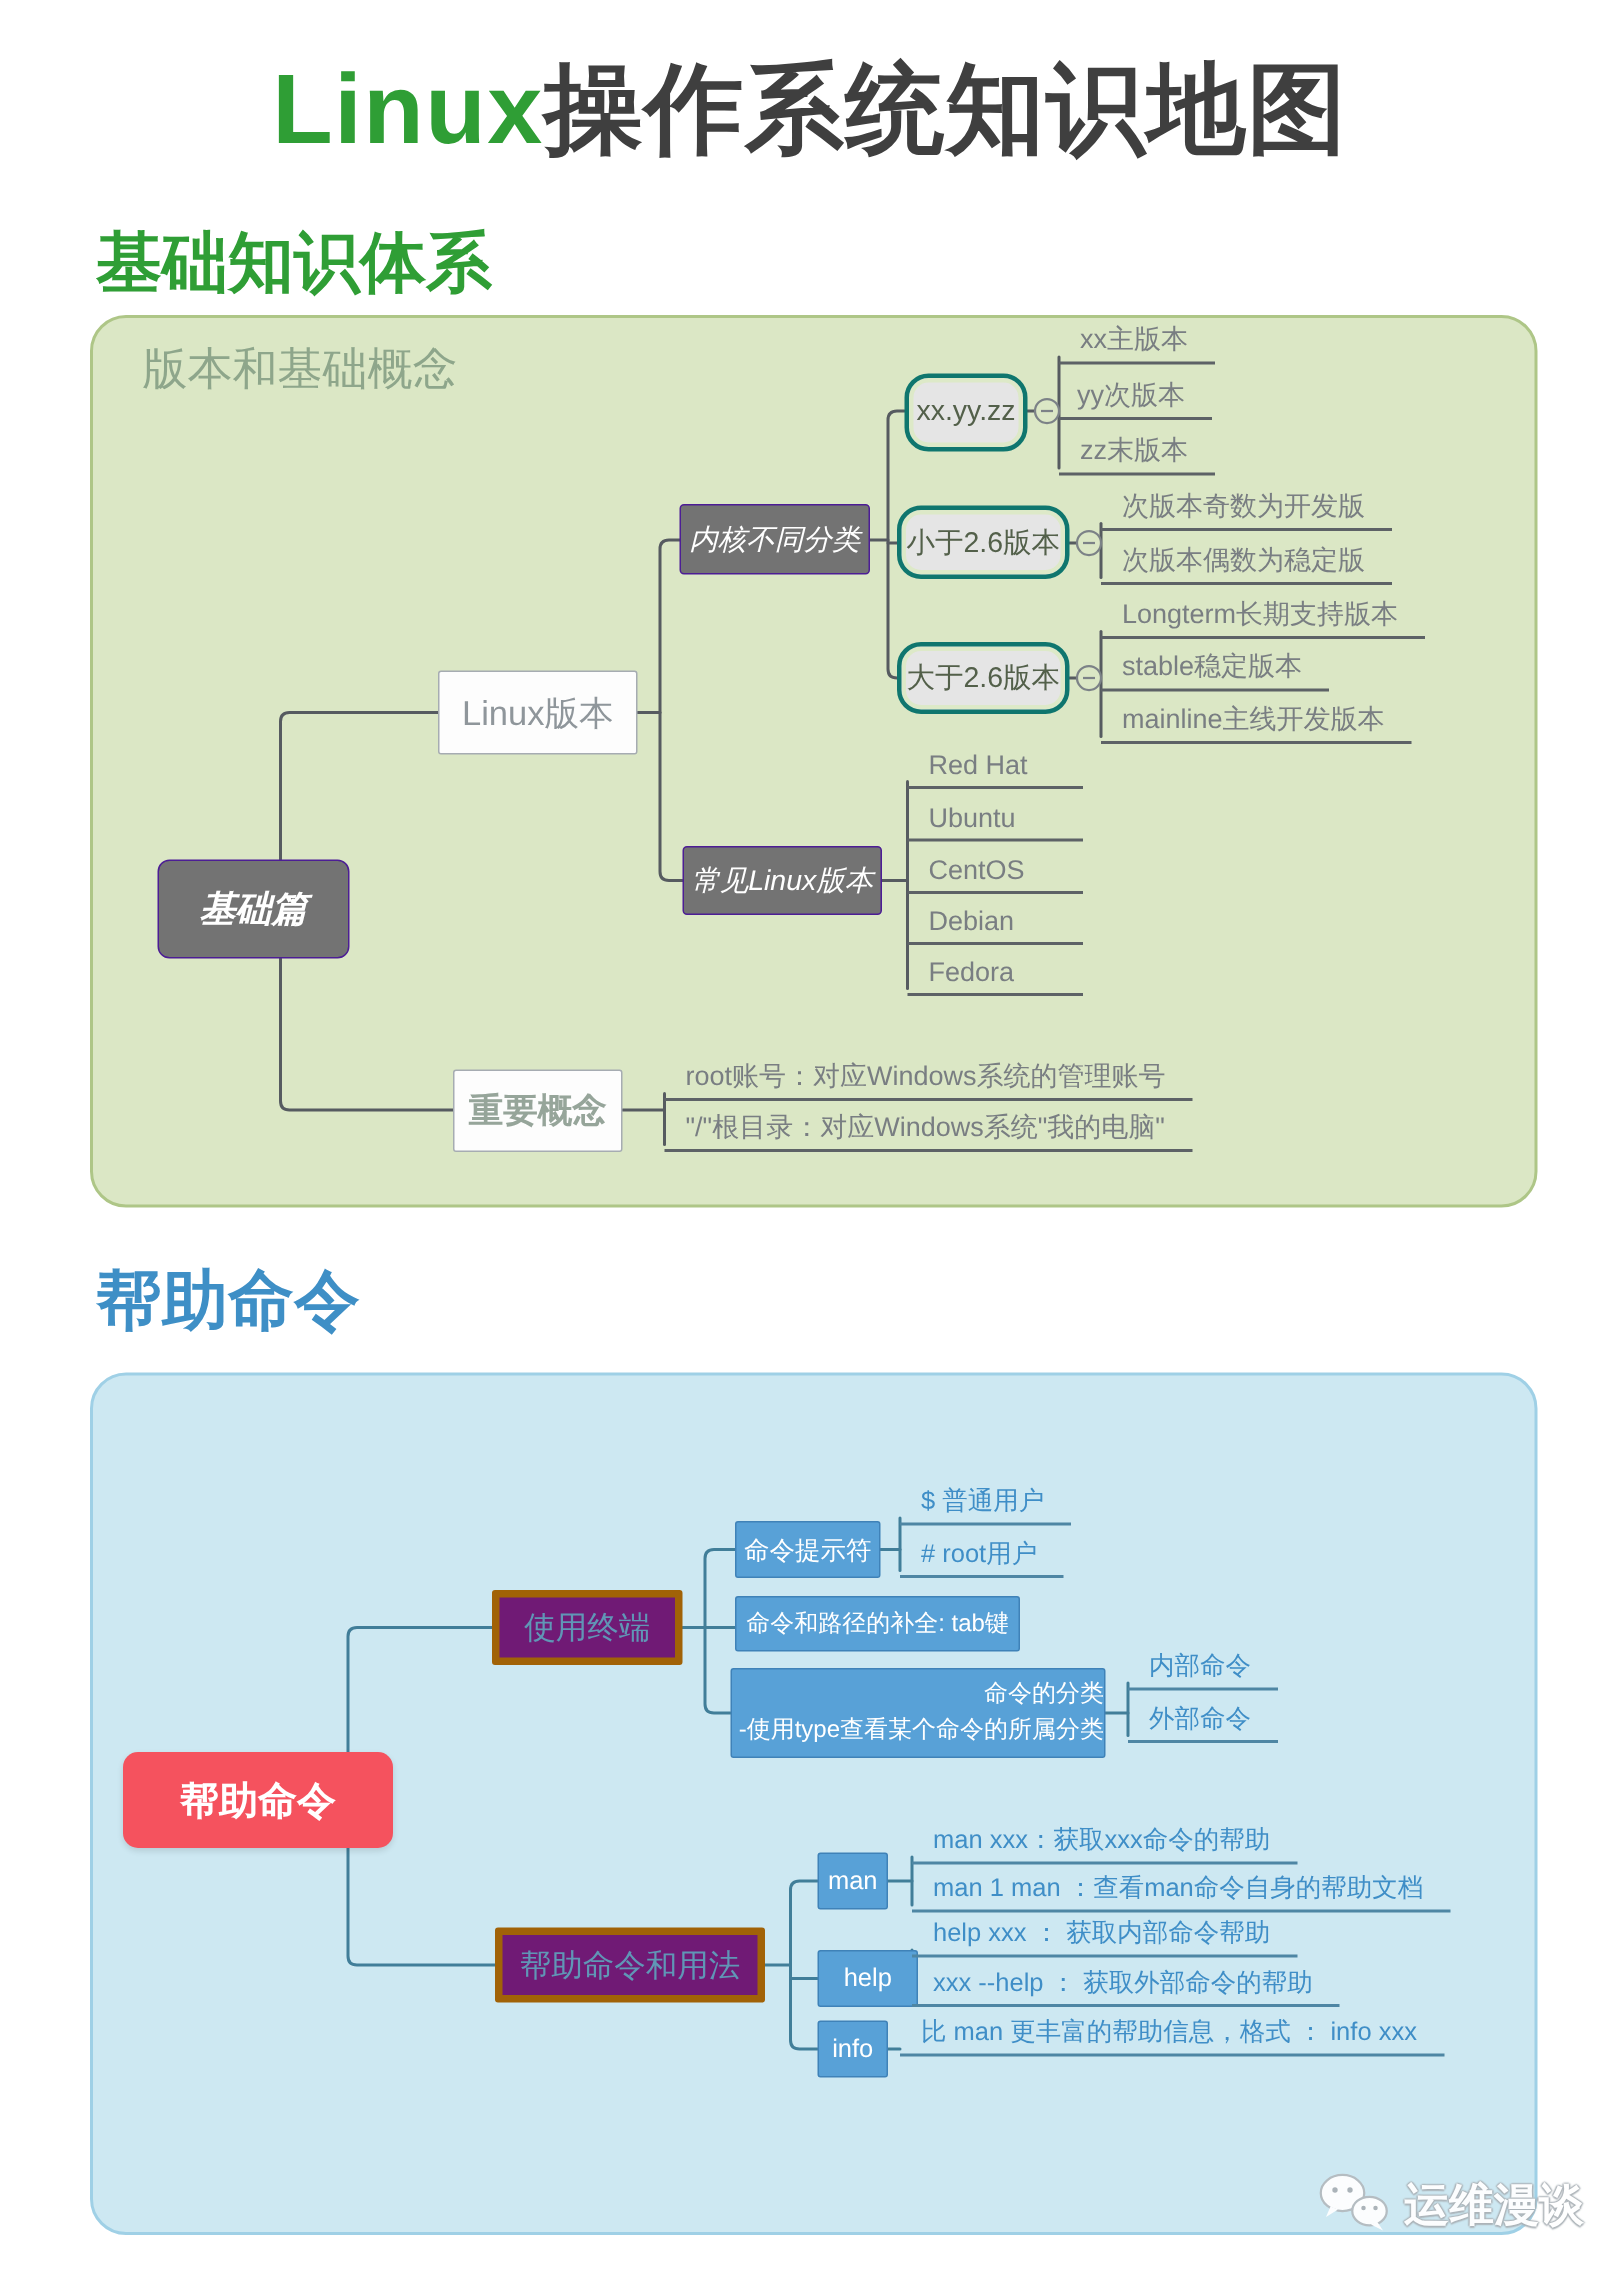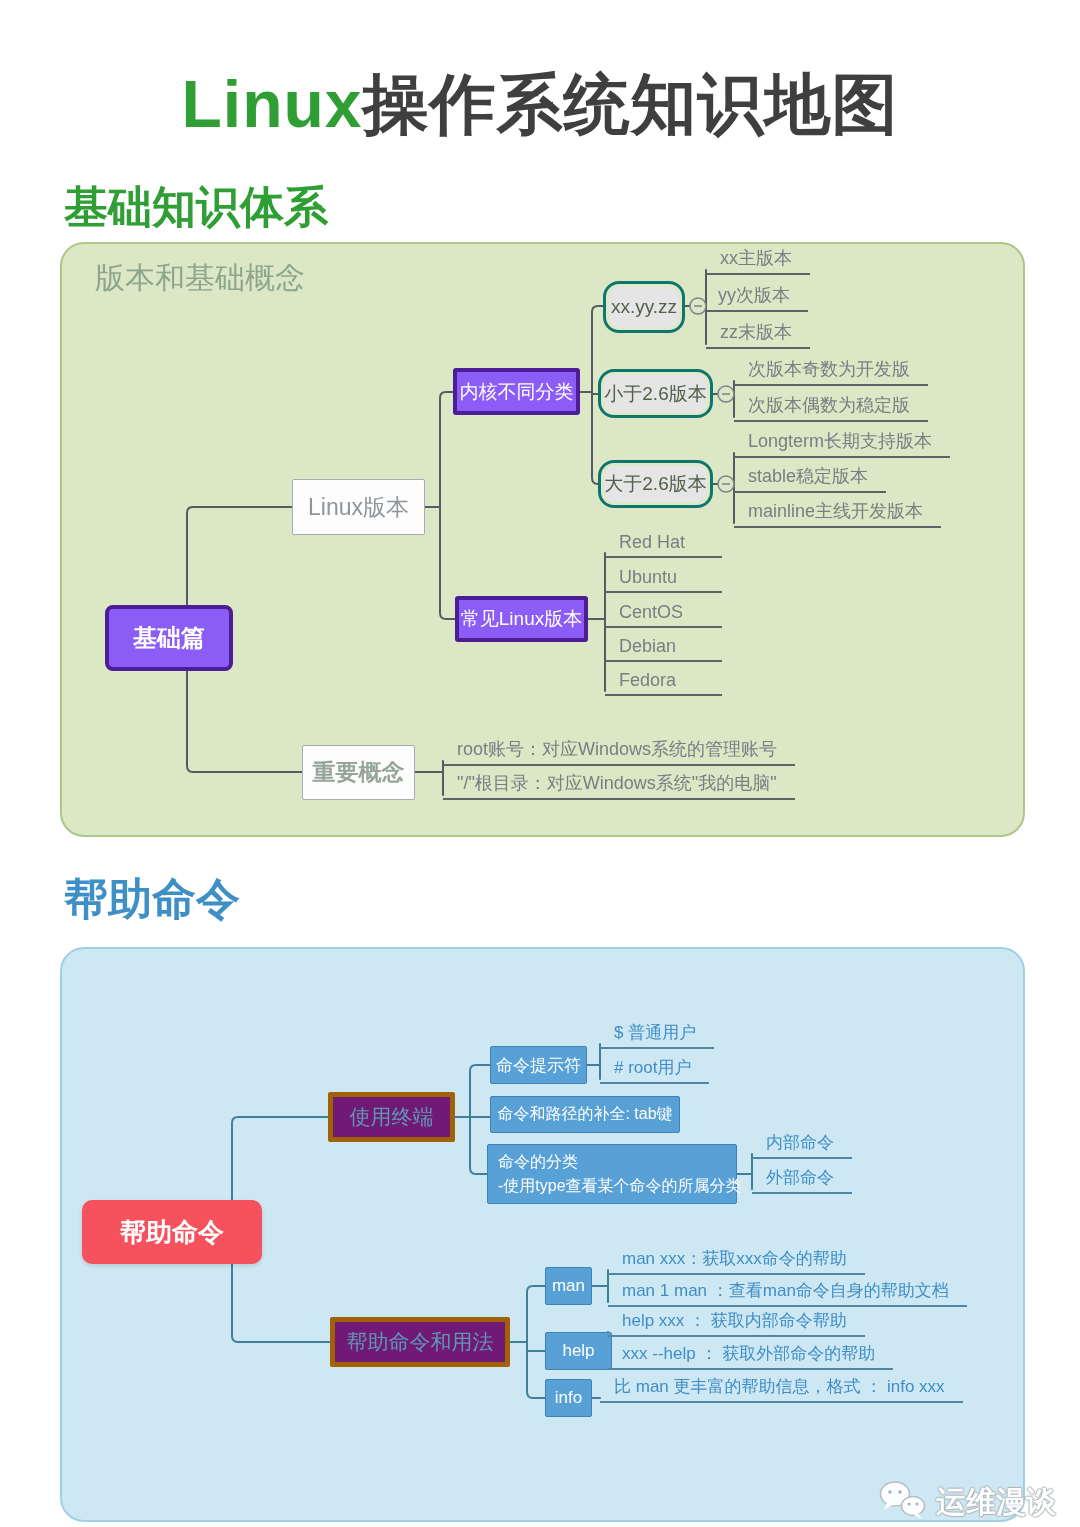--- a/index.html
+++ b/index.html
@@ -1,44 +1,44 @@
 <!DOCTYPE html>
 <html><head>
 <meta charset="utf-8">
 <style>
   html,body{margin:0;padding:0;background:#fff;}
   body{width:1080px;height:1527px;position:relative;overflow:hidden;
        font-family:"Liberation Sans","DejaVu Sans",sans-serif;}
-  .canvas{position:absolute;inset:0;margin-top:32px;}
+  .canvas{position:absolute;inset:0;}
   .page-title{position:absolute;top:28px;left:0;width:1080px;text-align:center;
       font-size:66px;font-weight:bold;color:#3f3f3f;letter-spacing:1px;}
   .t-green{color:#2f9e35;}
   .sec-heading{position:absolute;font-size:44px;font-weight:bold;}
   .sec-green{left:64px;top:146px;color:#2f9e35;}
   .sec-blue{left:64px;top:838px;color:#3e8fc6;}
   .panel{position:absolute;border-radius:24px;box-sizing:border-box;}
   .panel-basics{left:60px;top:210px;width:965px;height:595px;background:#dbe7c5;border:2px solid #aec687;}
   .panel-help{left:60px;top:915px;width:965px;height:575px;background:#cde8f2;border:2px solid #9fd0e6;}
   .panel-title{position:absolute;left:95px;top:226px;font-size:30px;color:#8ea68b;z-index:2;}
   svg.wires{position:absolute;left:0;top:0;z-index:1;pointer-events:none;}
   .node{position:absolute;box-sizing:border-box;display:flex;align-items:center;justify-content:center;
         white-space:nowrap;z-index:2;text-align:center;}
-  .teal{background:#8b5cf6;border:4px solid #4c1d95;color:#fff;border-radius:3px;}
+  .teal{background:#737373;border:1px solid #4c1d95;color:#fff;border-radius:3px;font-style:italic;}
   .whitebox{background:#fdfdfd;border:1px solid #a6acb2;border-radius:2px;}
   .dgreen{background:#e5e5e5;border:3px solid #0f766e;border-radius:16px;
           box-shadow:inset 0 0 0 3px #dde9c8;color:#53604a;}
   .graybox{background:#701a75;border:5px solid #a16207;border-radius:2px;color:#6096b6;}
   .bluebox{background:#58a1d7;border:1px solid #3f82b8;border-radius:2px;color:#fff;}
   .redbox{background:#f5525e;border-radius:10px;color:#fff;font-weight:bold;
           box-shadow:0 2px 4px rgba(0,0,0,.12);}
   .leaf{position:absolute;white-space:nowrap;display:flex;align-items:flex-end;
         border-bottom:2px solid;padding:0 18px 3px 14px;z-index:2;}
   .leaf-g{color:#797e82;border-color:#5d6266;font-size:18px;height:28px;}
   .leaf-b{color:#3f8ec7;border-color:#4e86a4;font-size:17px;height:26px;}
-  .classify-lines{display:flex;flex-direction:column;align-items:flex-start;line-height:1.5;}
+  .classify-lines{display:flex;flex-direction:column;align-items:flex-end;line-height:1.5;}
   .watermark{position:absolute;left:878px;top:1448px;display:flex;align-items:center;gap:8px;
       z-index:3;opacity:.95;}
   .watermark .wm-text{font-size:30px;font-weight:bold;color:#fff;
       text-shadow:-1px 0 1px #aab1b6,1px 0 1px #aab1b6,0 -1px 1px #aab1b6,0 1px 1px #aab1b6;}
 </style>
 </head>
 <body>
 
 <div class="canvas">
 

